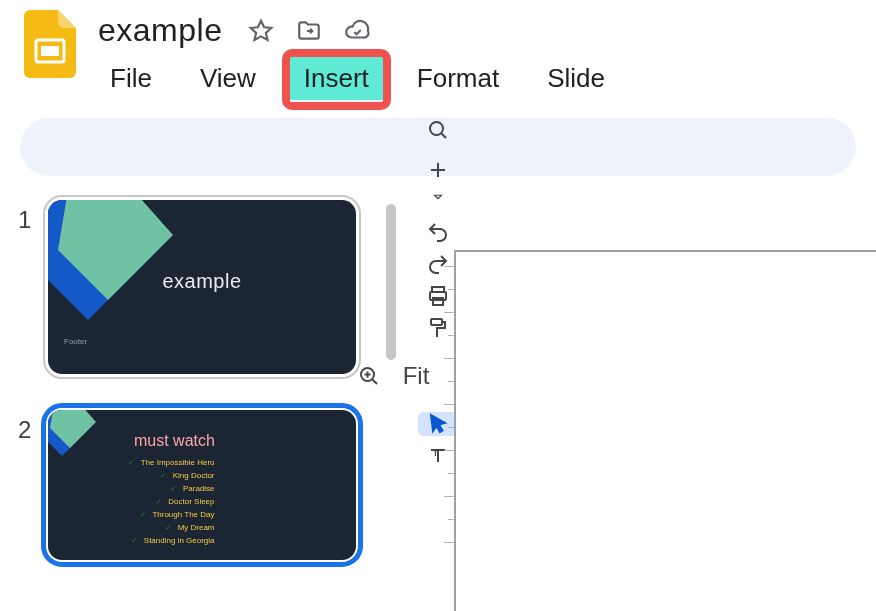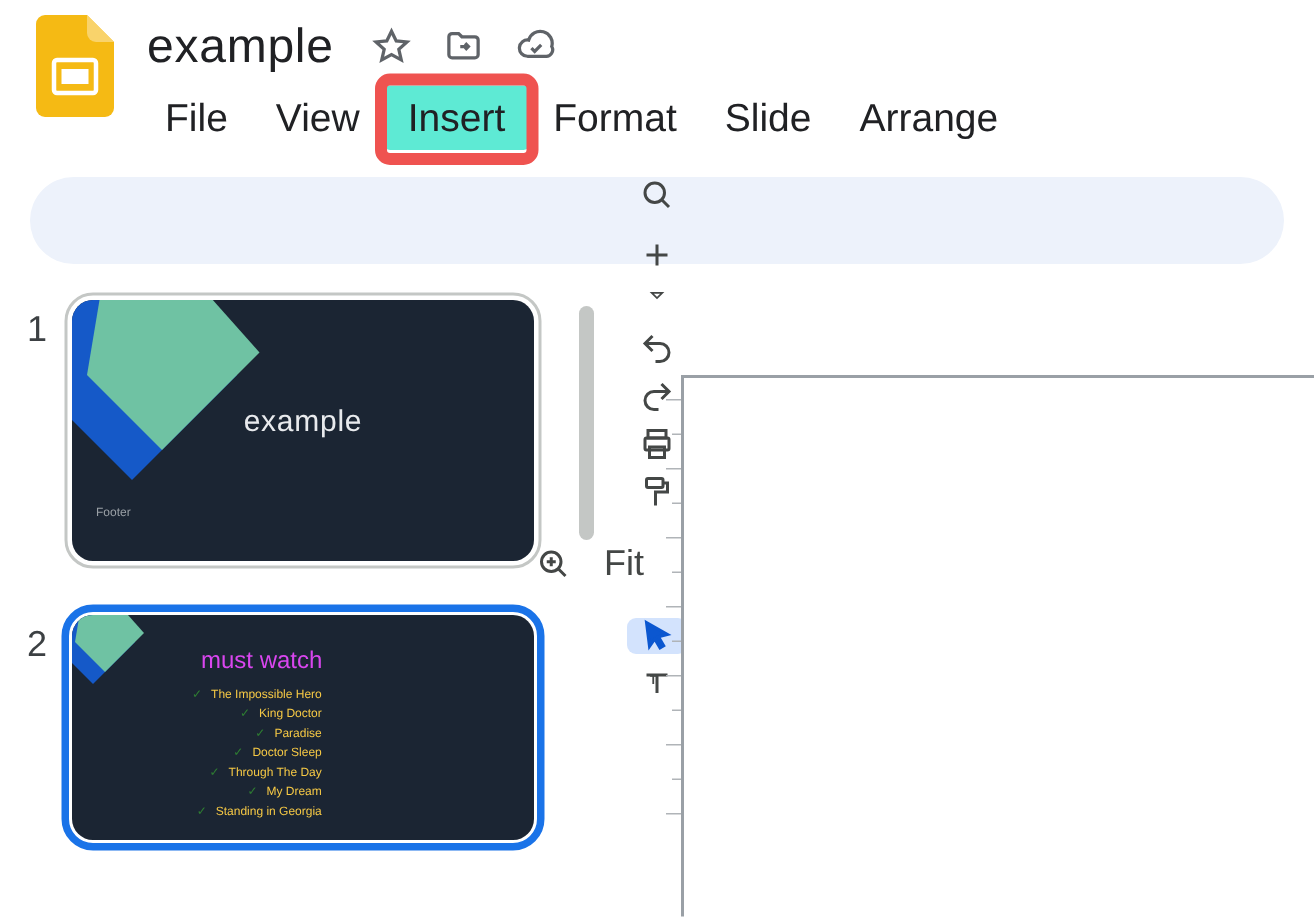--- a/index.html
+++ b/index.html
@@ -41,21 +41,21 @@
   }
   .title-icon {
     width: 26px; height: 26px;
     display: flex; align-items: center; justify-content: center;
     color: #5f6368;
   }
   .title-icon svg { width: 26px; height: 26px; stroke: #5f6368; fill: none; stroke-width: 2; }
   .menu-bar {
     display: flex;
     align-items: flex-start;
-    gap: 0;
+    gap: 16px;
     margin-top: 6px;
   }
   .menu-item {
     font-size: 26px;
     color: #202124;
     padding: 6px 16px;
     border-radius: 4px;
     cursor: pointer;
   }
   .menu-highlight-wrap {
@@ -167,21 +167,21 @@
   }
   .thumb-footer {
     position: absolute;
     bottom: 28px; left: 16px;
     color: #9aa0a6;
     font-size: 8px;
   }
   .slide2-title {
     position: absolute;
     top: 22px; left: 86px;
-    color: #d946ef;
+    color: #fca5a5;
     font-size: 16px;
   }
   .slide2-list {
     position: absolute;
     top: 46px; left: 80px;
     font-size: 8px;
     line-height: 13px;
   }
   .slide2-list .li { color: #f6c945; text-align: right; }
   .slide2-list .chk { color: #2e7d32; margin-right: 6px; }
@@ -265,21 +265,20 @@
     </div>
     <div class="menu-bar">
       <div class="menu-item">File</div>
       <div class="menu-item">View</div>
       <div class="menu-highlight-wrap">
         <div class="menu-highlight-inner">Insert</div>
         <div class="menu-highlight-box"></div>
       </div>
       <div class="menu-item">Format</div>
       <div class="menu-item">Slide</div>
-      <div class="menu-item">Arrange</div>
     </div>
   </div>
 </div>
 
 <div class="toolbar">
   <div class="tbtn">
     <svg viewBox="0 0 24 24">
         <circle cx="10.5" cy="10.5" r="6.5"></circle>
         <path d="M20 20l-4.5-4.5"></path>
       </svg>

